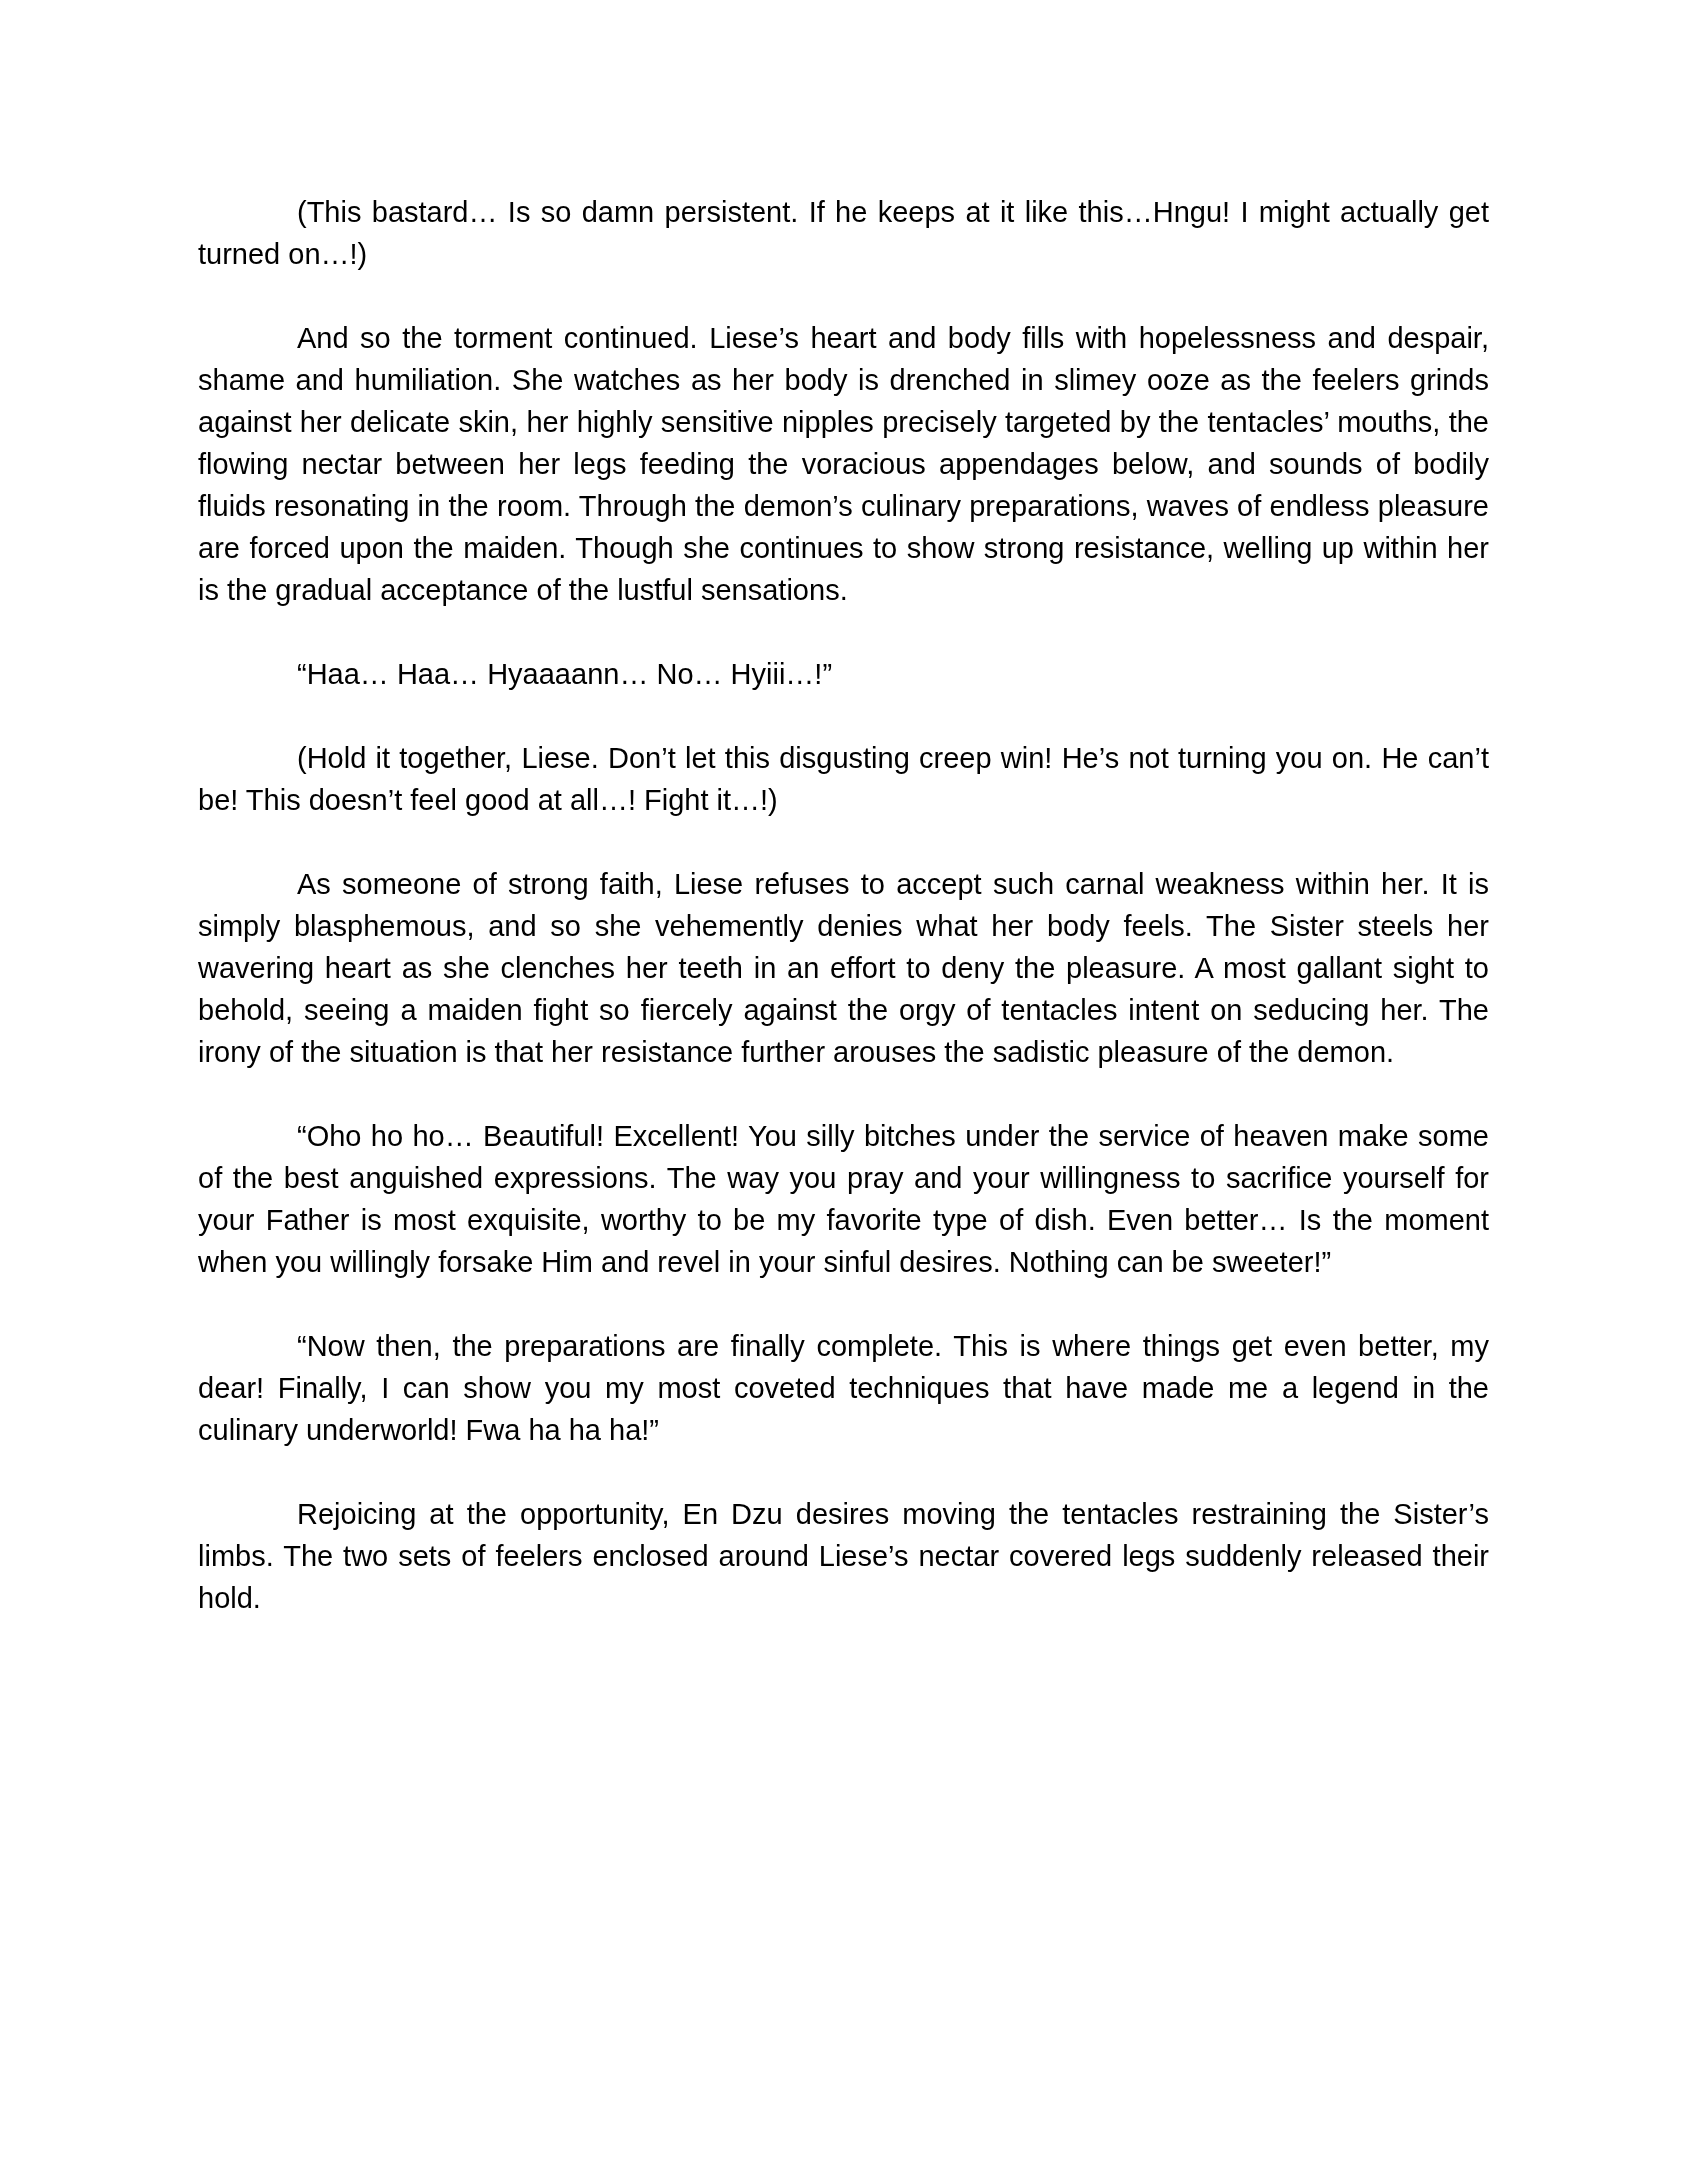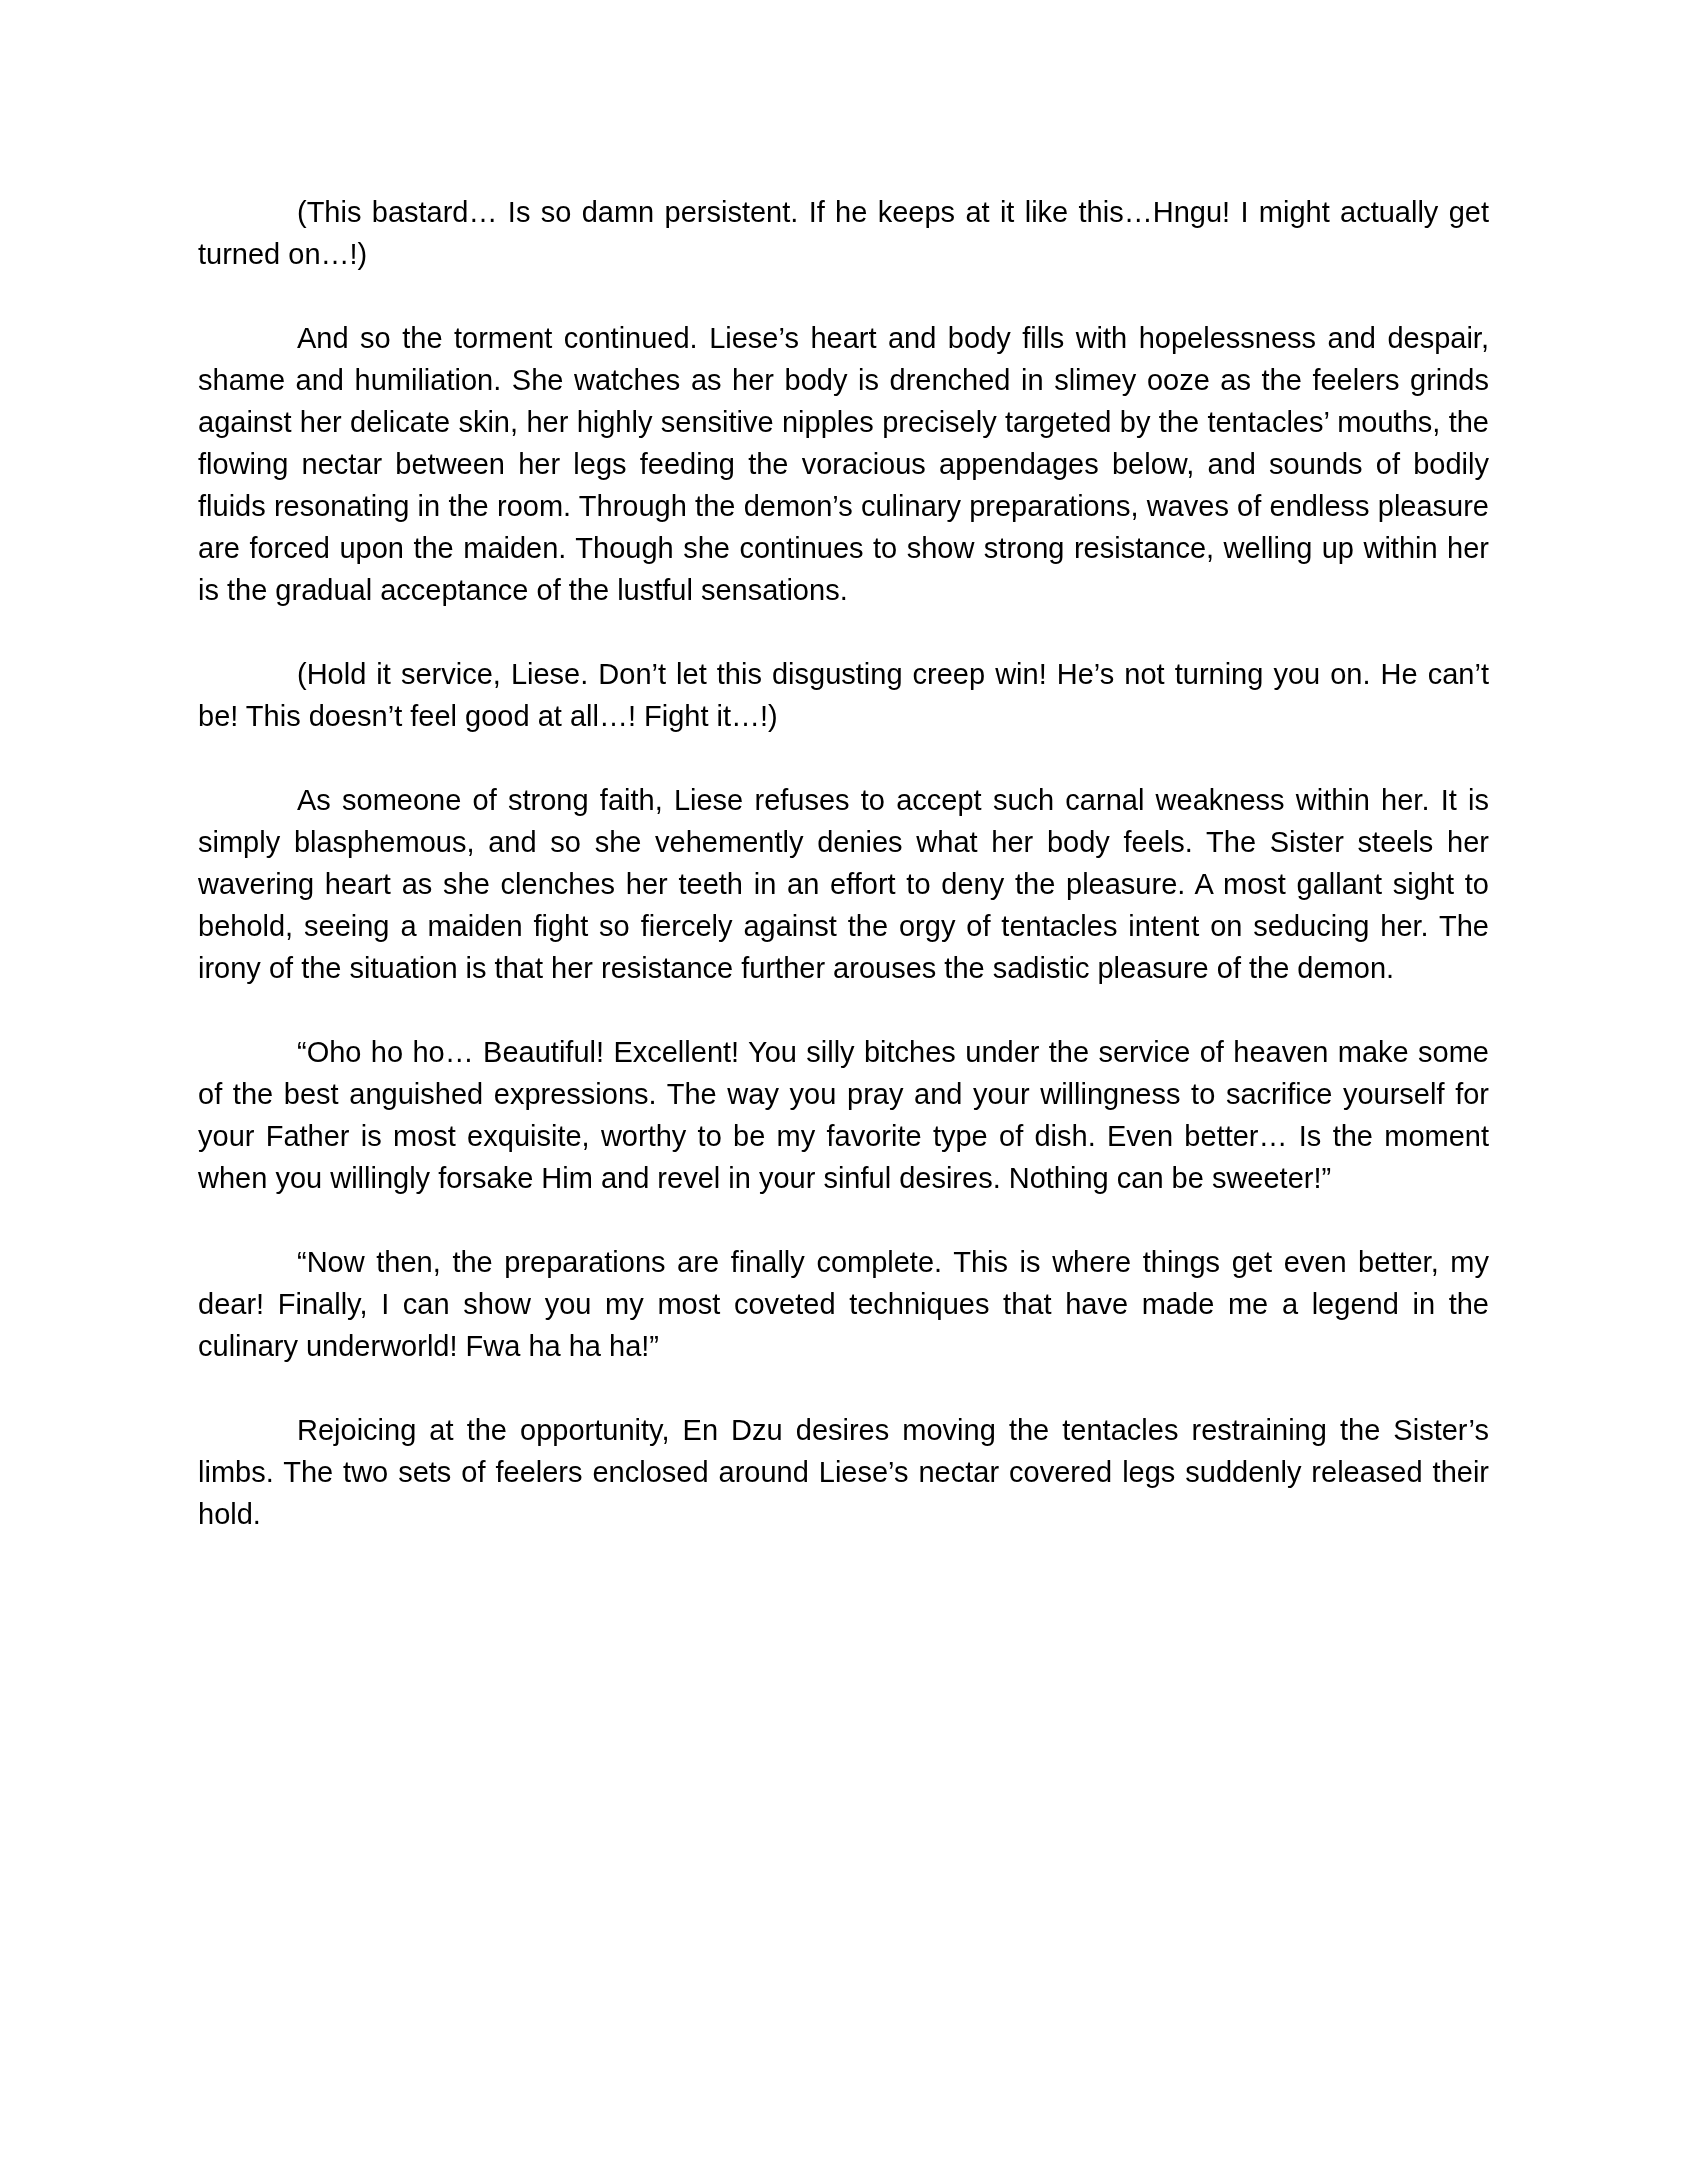--- a/index.html
+++ b/index.html
@@ -28,20 +28,21 @@
     text-indent: 99px;
   }
 </style>
 </head>
 <body>
 
 <div class="page">
   <div class="doc">
     <p>(This bastard… Is so damn persistent. If he keeps at it like this…Hngu! I might actually get turned on…!)</p>
     <p>And so the torment continued. Liese’s heart and body fills with hopelessness and despair, shame and humiliation. She watches as her body is drenched in slimey ooze as the feelers grinds against her delicate skin, her highly sensitive nipples precisely targeted by the tentacles’ mouths, the flowing nectar between her legs feeding the voracious appendages below,  and sounds of bodily fluids resonating in the room. Through the demon’s culinary preparations, waves of endless pleasure are forced upon the maiden. Though she continues to show strong resistance, welling up within her is the gradual acceptance of the lustful sensations.</p>
-    <p>(Hold it service, Liese. Don’t let this disgusting creep win! He’s not turning you on. He can’t be! This doesn’t feel good at all…! Fight it…!)</p>
+    <p>“Haa… Haa… Hyaaaann… No… Hyiii…!”</p>
+    <p>(Hold it together, Liese. Don’t let this disgusting creep win! He’s not turning you on. He can’t be! This doesn’t feel good at all…! Fight it…!)</p>
     <p>As someone of strong faith, Liese refuses to accept such carnal weakness within her. It is simply blasphemous, and so she vehemently denies what her body feels. The Sister steels her wavering heart as she clenches her teeth in an effort to deny the pleasure. A most gallant sight to behold, seeing a maiden fight so fiercely against the orgy of tentacles intent on seducing her. The irony of the situation is that her resistance further arouses the sadistic pleasure of the demon.</p>
     <p>“Oho ho ho… Beautiful! Excellent! You silly bitches under the service of heaven make some of the best anguished expressions. The way you pray and your willingness to sacrifice yourself for your Father is most exquisite, worthy to be my favorite type of dish. Even better… Is the moment when you willingly forsake Him and revel in your sinful desires. Nothing can be sweeter!”</p>
     <p>“Now then, the preparations are finally complete. This is where things get even better, my dear! Finally, I can show you my most coveted techniques that have made me a legend in the culinary underworld! Fwa ha ha ha!”</p>
     <p>Rejoicing at the opportunity, En Dzu desires moving the tentacles restraining the Sister’s limbs. The two sets of feelers enclosed around Liese’s nectar covered legs suddenly released their hold.</p>
   </div>
 </div>
 
 
 </body></html>

